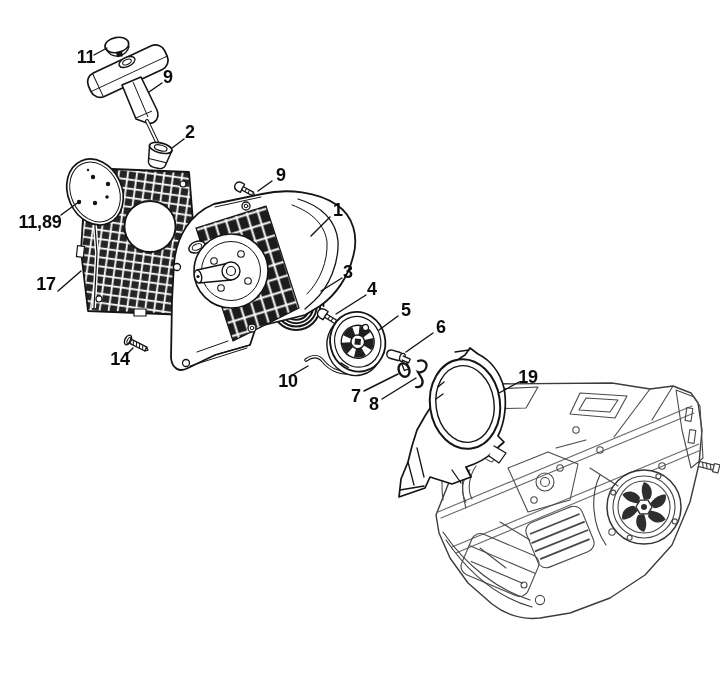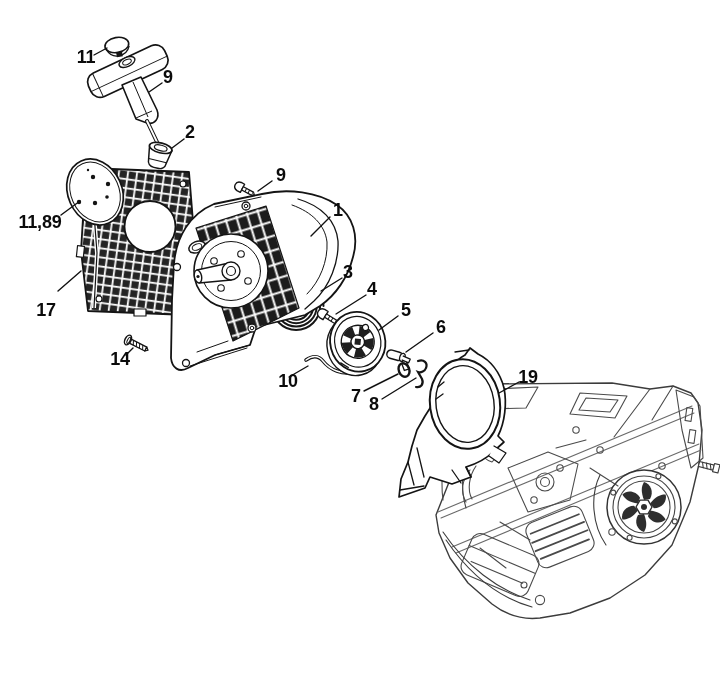--- a/index.html
+++ b/index.html
@@ -280,15 +280,15 @@
 <div class="callout" style="left:441px;top:327px">6</div>
 <div class="callout" style="left:356px;top:396px">7</div>
 <div class="callout" style="left:374px;top:404px">8</div>
 <div class="callout" style="left:168px;top:77px">9</div>
 <div class="callout" style="left:288px;top:381px">10</div>
 <div class="callout" style="left:86px;top:57px">11</div>
 <div class="callout" style="left:528px;top:377px">19</div>
 <div class="callout" style="left:281px;top:175px">9</div>
 <div class="callout" style="left:120px;top:359px">14</div>
 <div class="callout" style="left:40px;top:222px">11,89</div>
-<div class="callout" style="left:46px;top:310px">17</div>
+<div class="callout" style="left:46px;top:284px">17</div>
 
 </div>
 
 </body></html>

